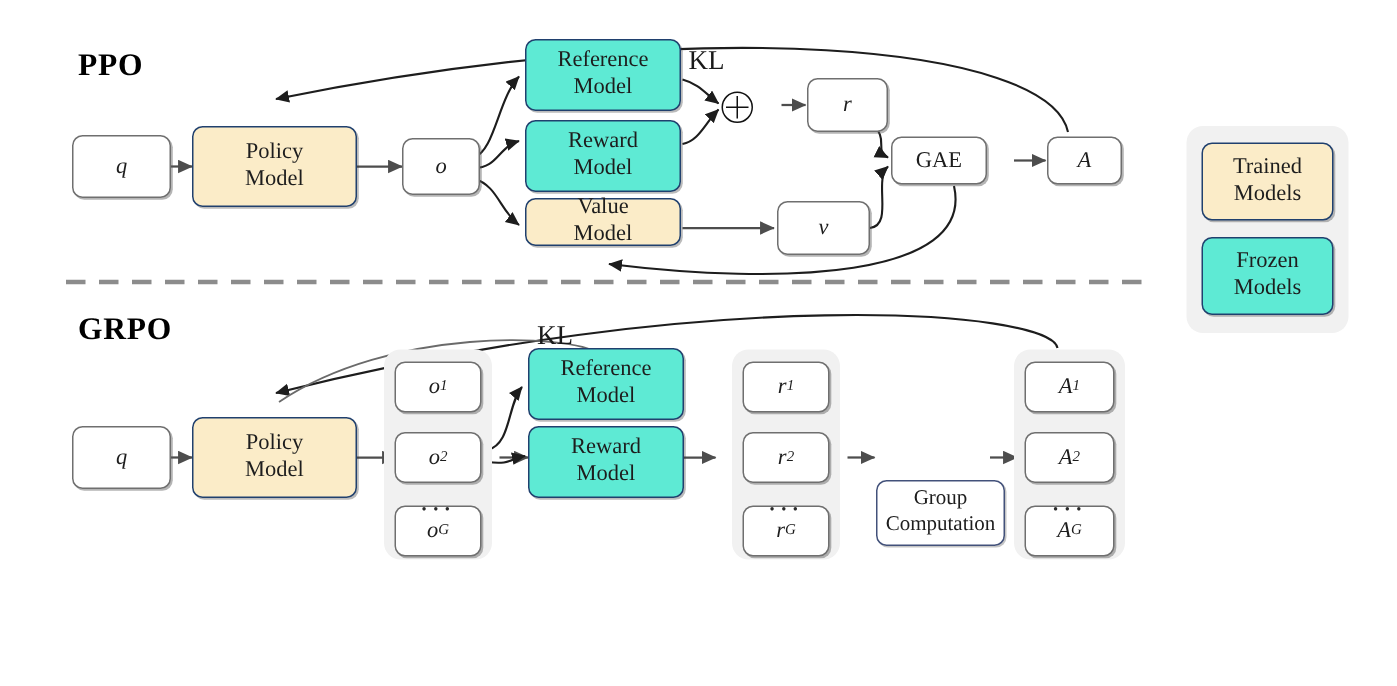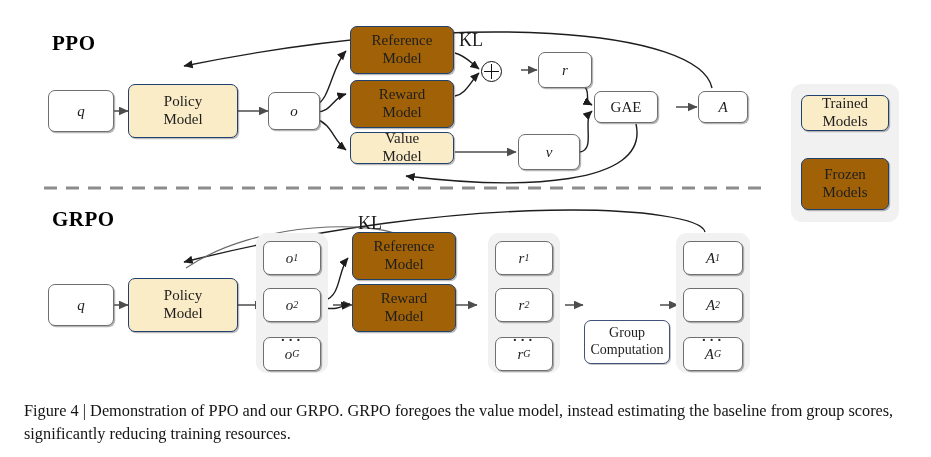--- a/index.html
+++ b/index.html
@@ -29,21 +29,21 @@
     background:#ffffff;
     border:1.3px solid #6f6f6f;
     box-shadow:1.2px 1.2px 0 rgba(90,90,90,.45);
   }
   .trained{
     background:#fbecc8;
     border:1.7px solid #20406e;
     box-shadow:1.2px 1.2px 0 rgba(60,60,60,.35);
   }
   .frozen{
-    background:#a16207;
+    background:#5eead4;
     border:1.7px solid #20406e;
     box-shadow:1.2px 1.2px 0 rgba(60,60,60,.35);
   }
   .thinblue{
     background:#ffffff;
     border:1.2px solid #42517a;
     box-shadow:1px 1px 0 rgba(90,90,90,.35);
   }
 
   .math{font-style:italic;font-family:"Liberation Serif",serif;}
@@ -286,24 +286,23 @@
     <span>A</span>
       <span class="sub">2</span>
   </div>
   <div class="dots" style="left:683px;top:325px;width:60px;">...</div>
   <div class="node plain math" style="left:683px;top:337px;width:60px;height:34px;">
     <span>A</span>
       <span class="sub">G</span>
   </div>
 
   <div class="legend-panel" style="left:791px;top:84px;width:108px;height:138px;"></div>
-  <div class="node trained two-line" style="left:801px;top:95px;width:88px;height:36px;flex-direction:column;">
+  <div class="node trained two-line" style="left:801px;top:95px;width:88px;height:52px;flex-direction:column;">
     <span class="lbl">Trained</span>
     <span class="lbl">Models</span>
   </div>
   <div class="node frozen two-line" style="left:801px;top:158px;width:88px;height:52px;flex-direction:column;">
     <span class="lbl">Frozen</span>
     <span class="lbl">Models</span>
   </div>
 
-  <div class="caption">Figure 4 | Demonstration of PPO and our GRPO. GRPO foregoes the value model, instead estimating the baseline from group scores, significantly reducing training resources.</div>
 
 </div>
 
 </body></html>

